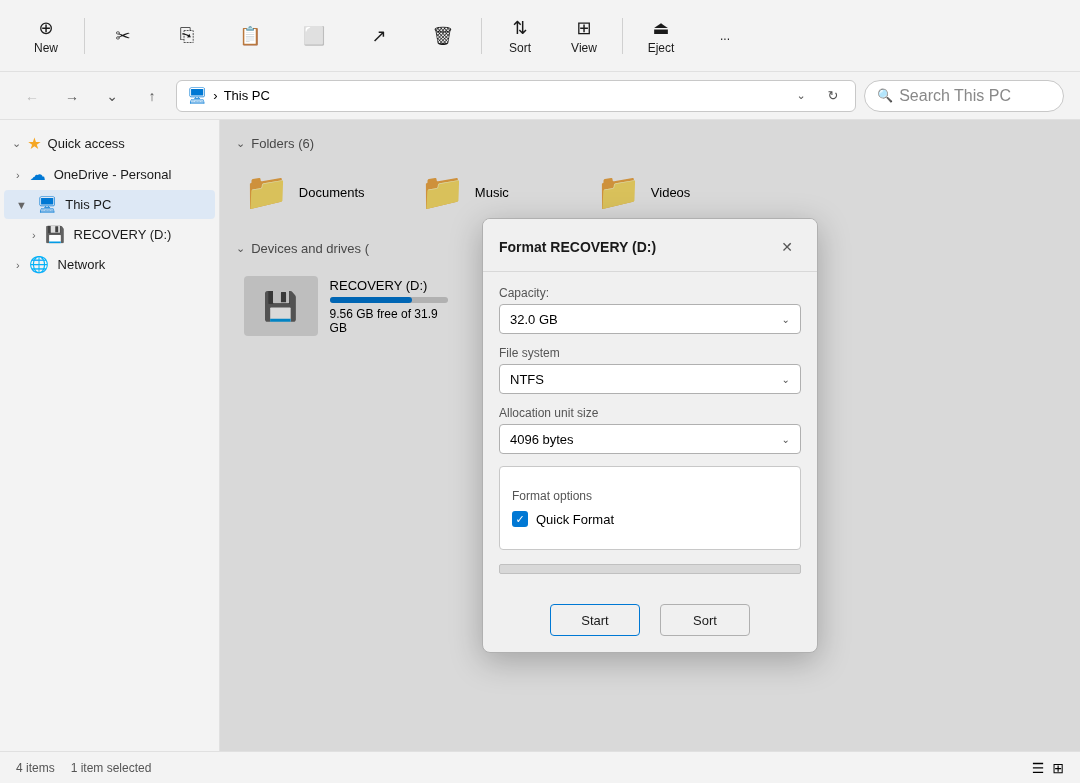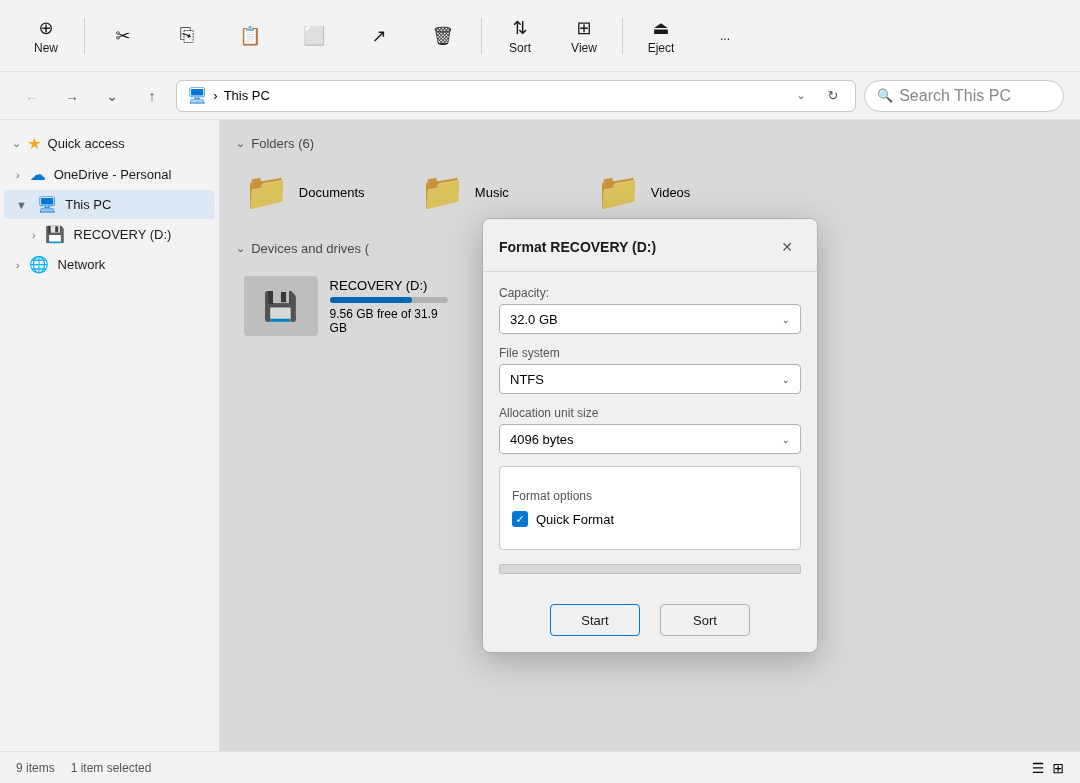--- a/index.html
+++ b/index.html
@@ -568,19 +568,19 @@
           <button class="btn-close">Sort</button>
         </div>
 
       </div>
     </div>
 
   </div>
 </div>
 
 <div class="statusbar">
-  <span>9 items</span>
+  <span>4 items</span>
   <span>1 item selected</span>
   <div class="statusbar-right">
     <button style="border:none;background:transparent;cursor:pointer;font-size:14px;">☰</button>
     <button style="border:none;background:transparent;cursor:pointer;font-size:14px;">⊞</button>
   </div>
 </div>
 
 </body></html>

